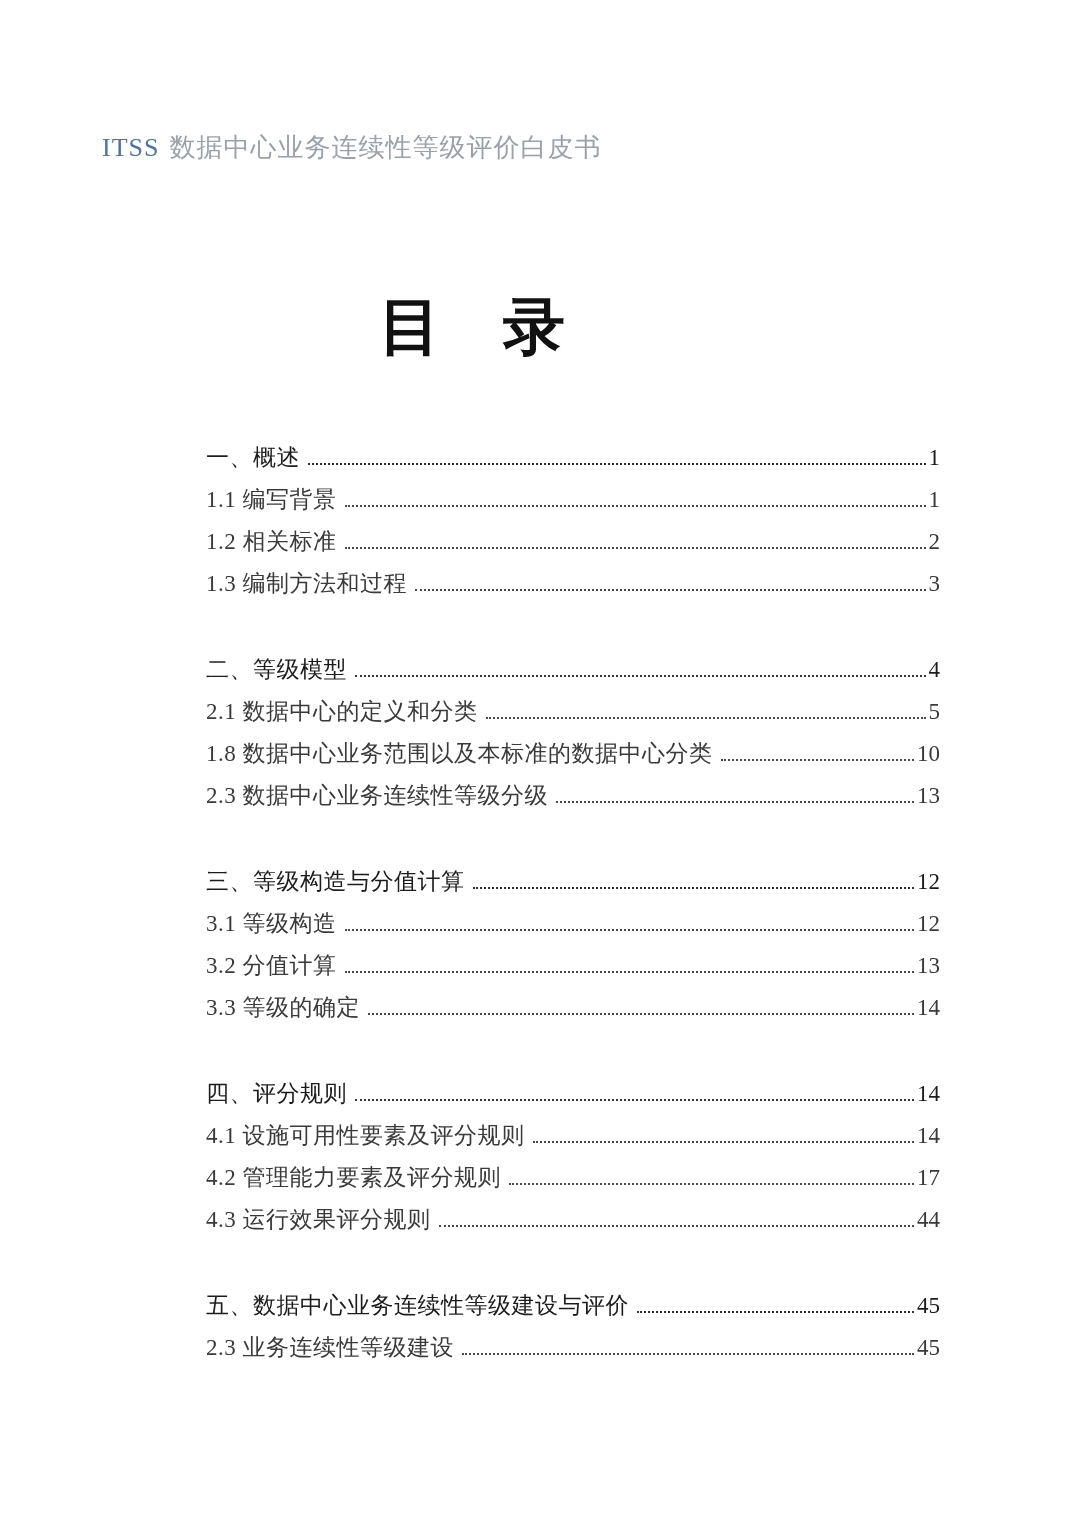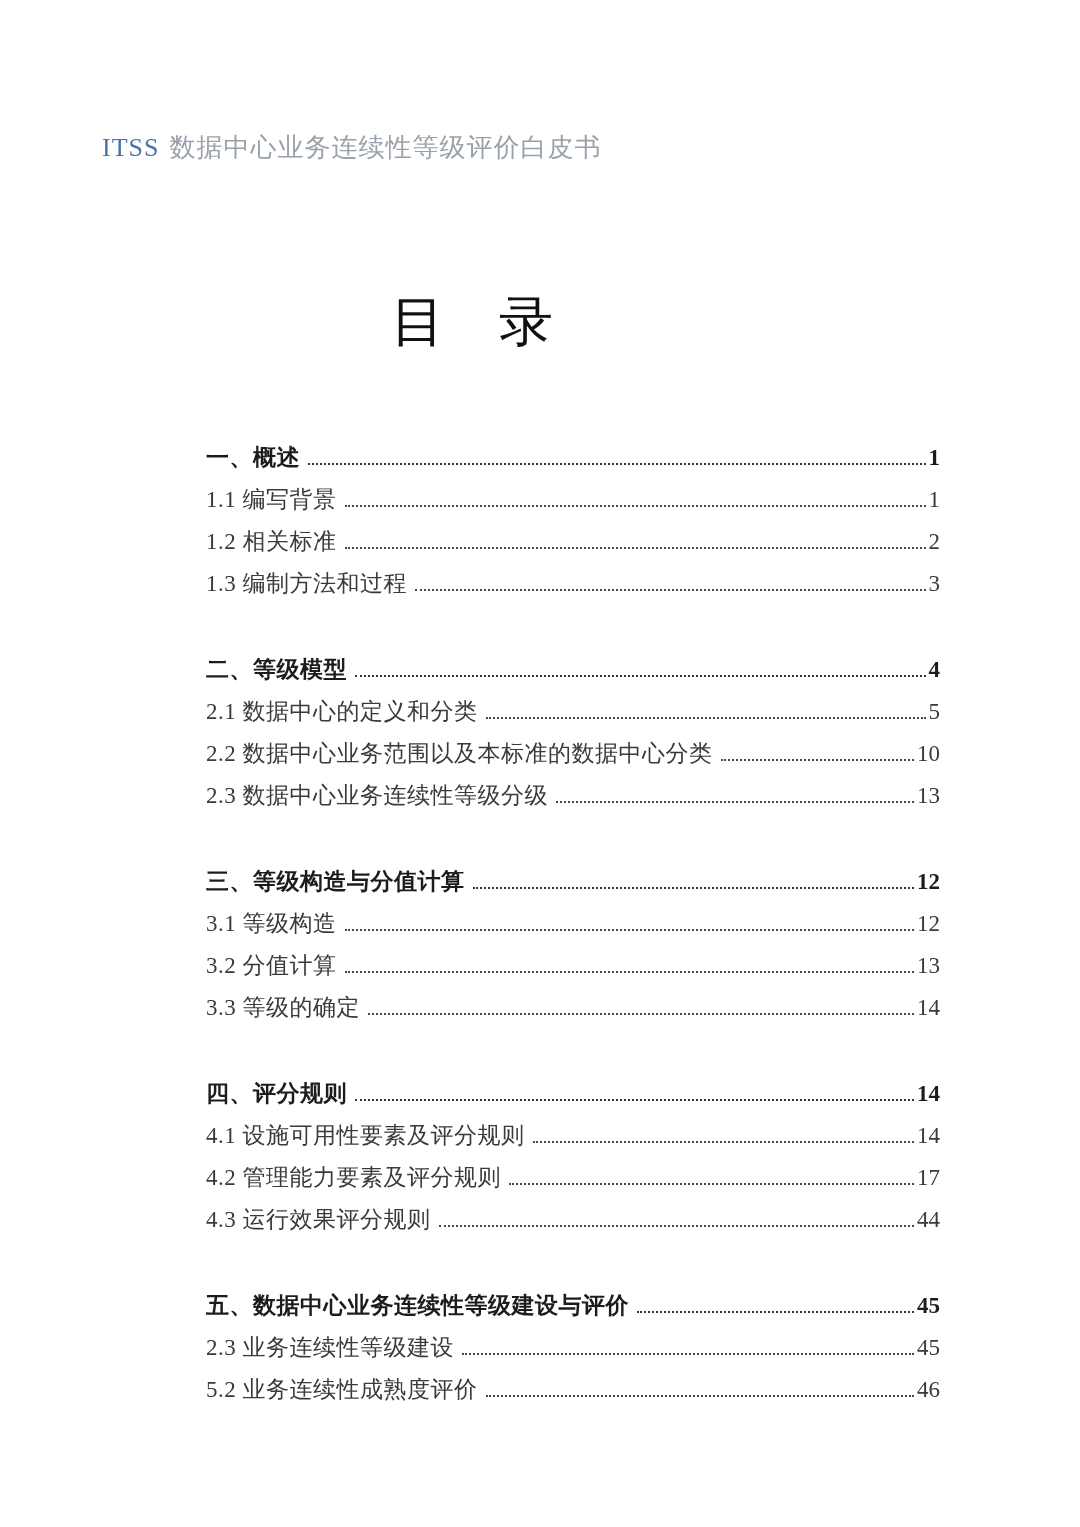--- a/index.html
+++ b/index.html
@@ -25,22 +25,22 @@
   }
   .doc-header .header-title {
     color: #99a1ab;
   }
   .toc-title {
     position: absolute;
     top: 290px;
     left: 0;
     width: 100%;
     text-align: center;
-    font-size: 54px;
-    font-weight: normal;
+    font-size: 62px;
+    font-weight: bold;
     color: #111111;
     line-height: 1.2;
   }
   .toc {
     position: absolute;
     top: 434px;
     left: 206px;
     width: 734px;
   }
   .toc-section { margin-bottom: 44px; }
@@ -63,21 +63,21 @@
     border-bottom: 2px dotted #4a4a4a;
     margin: 0 3px 11px 8px;
     min-width: 20px;
   }
   .toc-row .pagenum {
     white-space: nowrap;
     line-height: 1;
     padding-bottom: 7px;
   }
   .toc-row.head {
-    font-weight: bold;
+    font-weight: normal;
     color: #1c1c1c;
     justify-content: space-between;
   }
   .toc-row.head .dots { border-bottom-color: #333333; }
 </style>
 </head>
 <body>
 
 <div class="page">
 
@@ -117,21 +117,21 @@
         <span class="label">二、等级模型</span>
         <span class="dots"></span>
         <span class="pagenum">4</span>
       </div>
       <div class="toc-row">
         <span class="label">2.1 数据中心的定义和分类</span>
         <span class="dots"></span>
         <span class="pagenum">5</span>
       </div>
       <div class="toc-row">
-        <span class="label">2.2 数据中心业务范围以及本标准的数据中心分类</span>
+        <span class="label">1.8 数据中心业务范围以及本标准的数据中心分类</span>
         <span class="dots"></span>
         <span class="pagenum">10</span>
       </div>
       <div class="toc-row">
         <span class="label">2.3 数据中心业务连续性等级分级</span>
         <span class="dots"></span>
         <span class="pagenum">13</span>
       </div>
     </div>
 
@@ -184,22 +184,17 @@
     <div class="toc-section">
       <div class="toc-row head">
         <span class="label">五、数据中心业务连续性等级建设与评价</span>
         <span class="dots"></span>
         <span class="pagenum">45</span>
       </div>
       <div class="toc-row">
         <span class="label">2.3 业务连续性等级建设</span>
         <span class="dots"></span>
         <span class="pagenum">45</span>
-      </div>
-      <div class="toc-row">
-        <span class="label">5.2 业务连续性成熟度评价</span>
-        <span class="dots"></span>
-        <span class="pagenum">46</span>
       </div>
     </div>
 
   </div>
 </div>
 
 </body></html>

